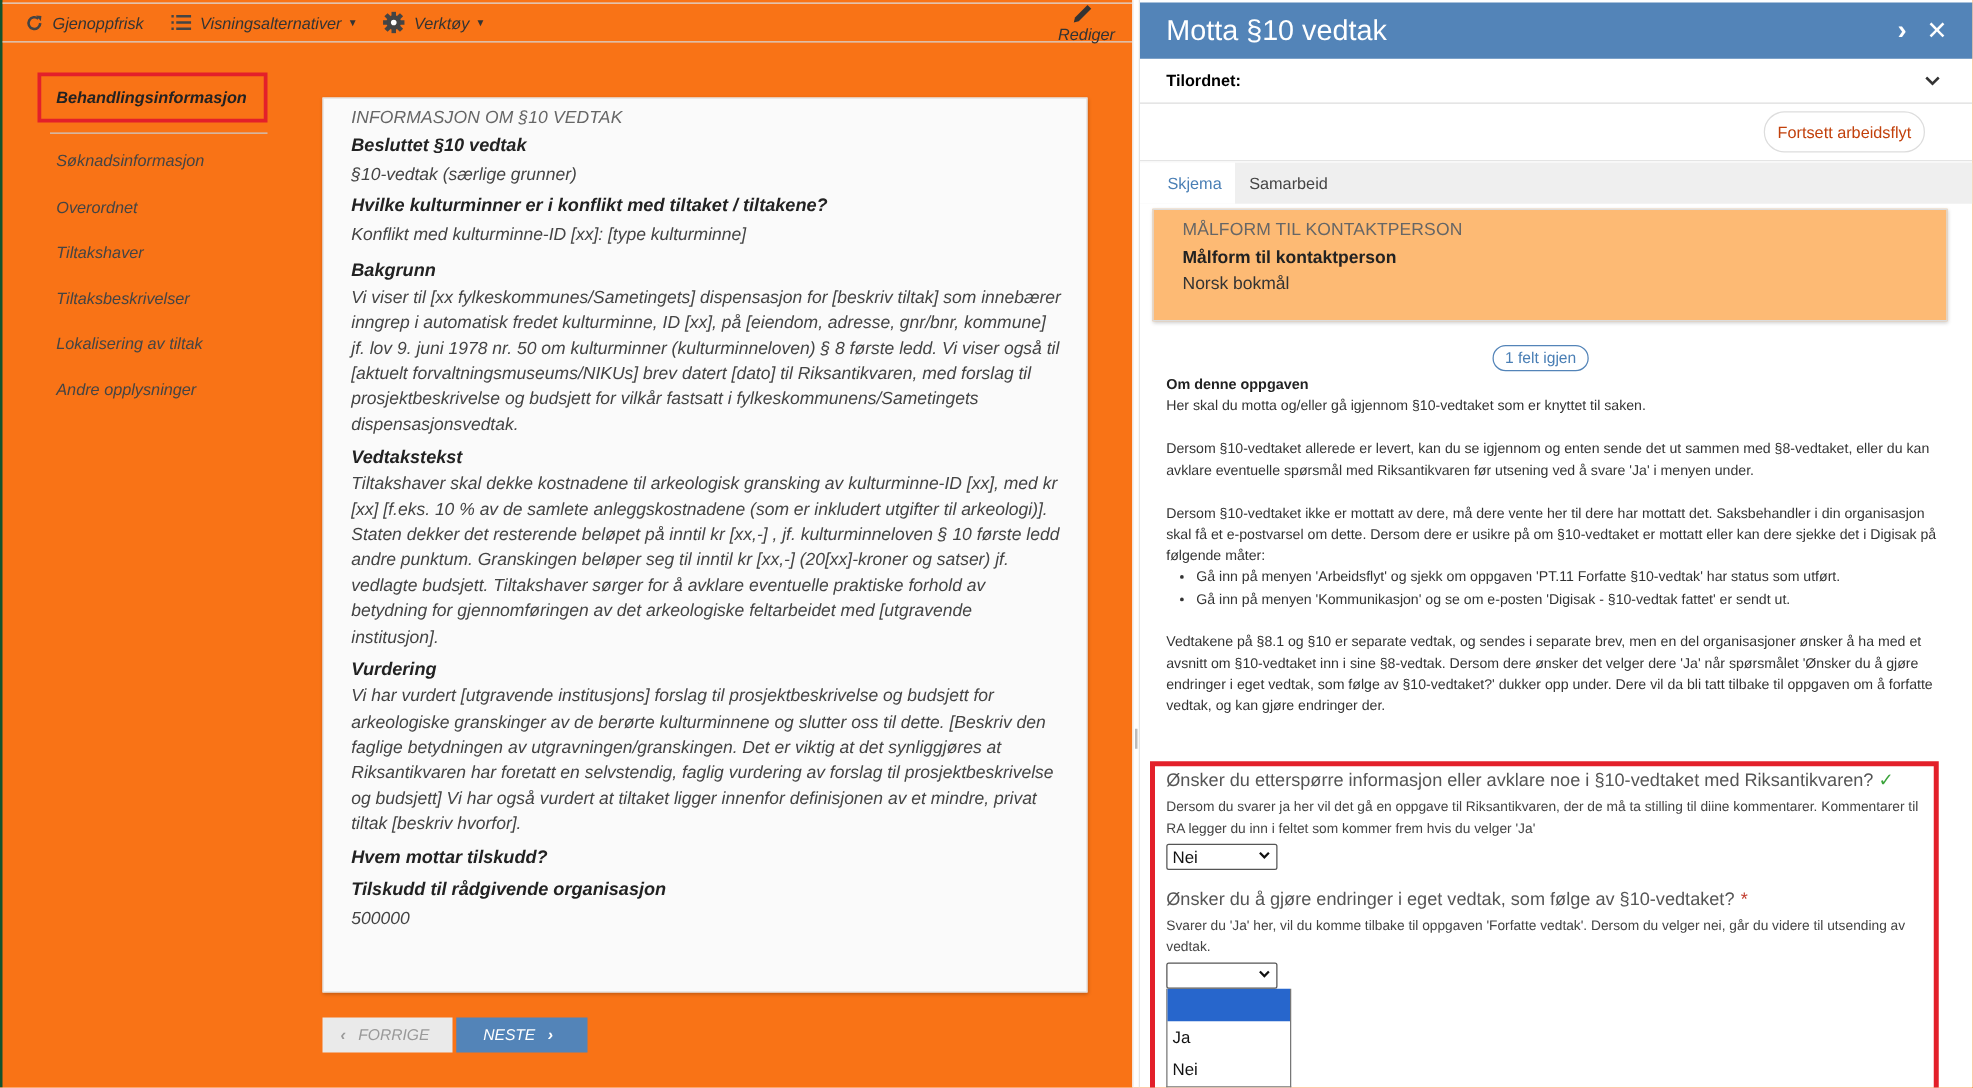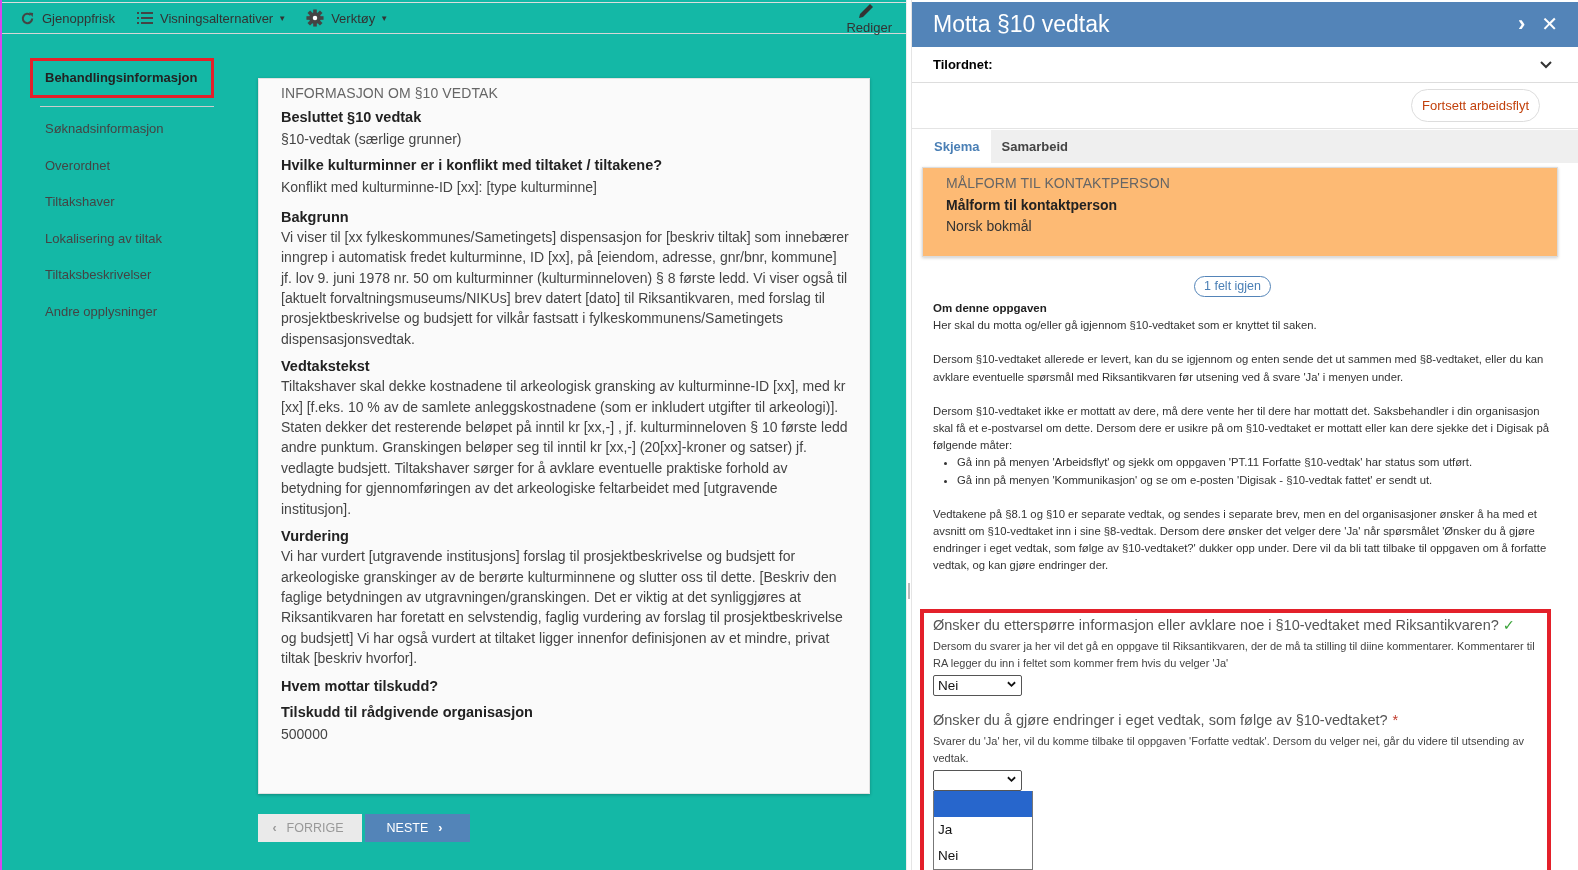--- a/index.html
+++ b/index.html
@@ -5,21 +5,21 @@
   * { box-sizing: border-box; }
   html, body { margin: 0; padding: 0; }
   body {
     width: 1578px; height: 870px; overflow: hidden;
     font-family: "Liberation Sans", "DejaVu Sans", sans-serif;
     color: #333; background: #fff; position: relative;
   }
   
   .left-pane {
     position: absolute; left: 0; top: 0; width: 906px; height: 870px;
-    background: #14b8a6; border-left: 2px solid #d946ef;
+    background: #f97316; border-left: 2px solid #14532d; font-style: italic;
   }
   .toolbar {
     position: absolute; left: 0; top: 2px; width: 904px; height: 32px;
     border-top: 1px solid #ddd; border-bottom: 1px solid #d6d6d6;
     display: flex; align-items: center; font-size: 13px; color: #333;
   }
   .tb-item { display: flex; align-items: center; margin-left: 18px; cursor: pointer; white-space: nowrap; }
   .tb-item .ic { margin-right: 7px; display: inline-flex; align-items: center; }
   .tb-item .caret { margin-left: 5px; font-size: 8px; }
   .tb-right { margin-left: auto; margin-right: 14px; flex-direction: column; }
@@ -75,21 +75,21 @@
     padding-left: 21px; font-weight: bold; font-size: 13px; color: #000000; position: relative; text-align: center;
   }
   .assigned-row .chev { position: absolute; right: 26px; top: 10px; cursor: pointer; }
   .workflow-row { height: 46px; border-bottom: 1px solid #e4e4e4; position: relative; }
   .btn-workflow {
     position: absolute; right: 38px; top: 6px; height: 33px; padding: 0 10px;
     border: 1px solid #ddd; border-radius: 17px; background: #fff; color: #c2410c; font-size: 13px;
     display: flex; align-items: center; cursor: pointer;
   }
   .tabs { height: 33px; background: #efefef; margin-top: 1px; display: flex; }
-  .tab { padding: 0 10px 0 11px; font-size: 13px; line-height: 33px; cursor: pointer; color: #444; font-weight: bold; }
+  .tab { padding: 0 10px 0 11px; font-size: 13px; line-height: 33px; cursor: pointer; color: #444; }
   .tab.active { background: #fff; color: #4a7fb5; padding: 0 11px 0 22px; }
   .tab-body { position: relative; }
   .malform-card {
     position: absolute; left: 10px; top: 4px; width: 636px; height: 90px;
     background: #fdba74; border: 1px solid #dcdcdc; box-shadow: 0 1px 3px rgba(0,0,0,0.2);
     padding: 7px 0 0 23px;
   }
   .malform-card .card-heading { font-size: 14px; margin-bottom: 4px; }
   .malform-card .fl { font-size: 14px; font-weight: bold; color: #222; line-height: 20px; }
   .malform-card .fv { font-size: 14px; color: #333; line-height: 22px; }
@@ -182,22 +182,22 @@
     </div>
   </div>
 
   <div class="sidenav">
     <div class="sidenav-active">Behandlingsinformasjon</div>
     <div class="sidenav-sep"></div>
     <div class="sidenav-list">
       <div class="sidenav-item">Søknadsinformasjon</div>
       <div class="sidenav-item">Overordnet</div>
       <div class="sidenav-item">Tiltakshaver</div>
+      <div class="sidenav-item">Tiltaksbeskrivelser</div>
       <div class="sidenav-item">Lokalisering av tiltak</div>
-      <div class="sidenav-item">Tiltaksbeskrivelser</div>
       <div class="sidenav-item">Andre opplysninger</div>
     </div>
   </div>
 
   <div class="info-card">
     <div class="card-heading">INFORMASJON OM §10 VEDTAK</div>
     <div class="field-label">Besluttet §10 vedtak</div>
     <div class="field-value">§10-vedtak (særlige grunner)</div>
     <div class="field-label">Hvilke kulturminner er i konflikt med tiltaket / tiltakene?</div>
     <div class="field-value">Konflikt med kulturminne-ID [xx]: [type kulturminne]</div>

